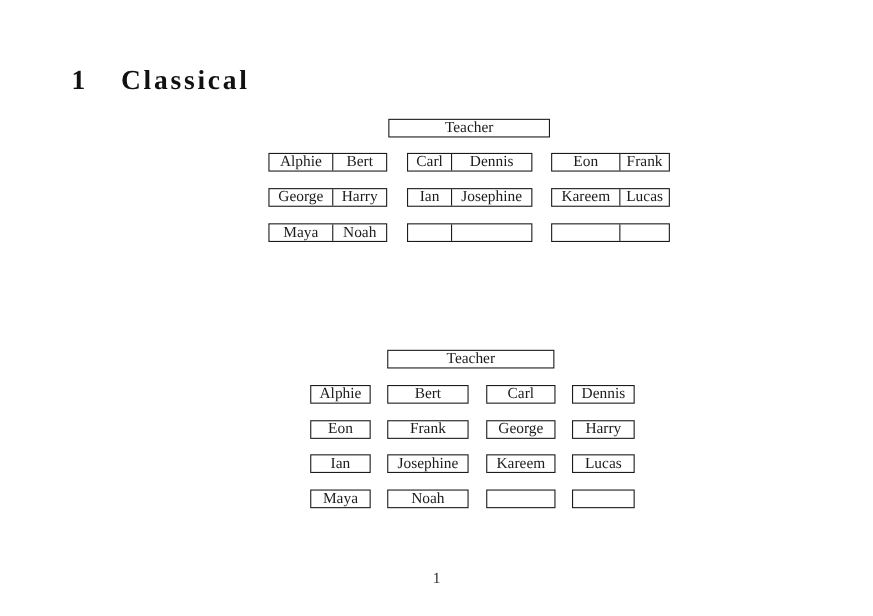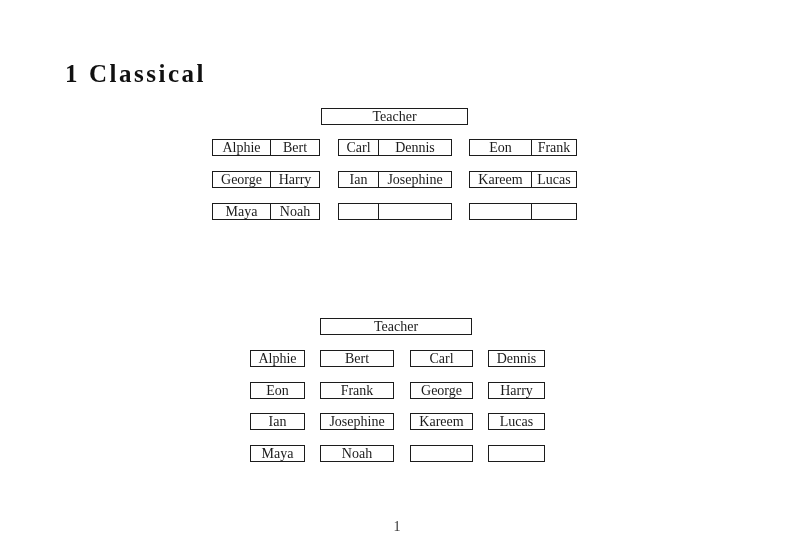--- a/index.html
+++ b/index.html
@@ -18,27 +18,28 @@
   .heading {
     position:absolute;
     left:65px;
     font-weight:bold;
     font-size:25px;
     line-height:25px;
     letter-spacing:2.5px;
     white-space:nowrap;
     color:#111;
   }
-  .heading .htitle { margin-left:9px; }
+  .heading .htitle { margin-left:30px; }
   .box, .desk {
     position:absolute;
     height:17px;
     border:1px solid #1c1c1c;
     box-sizing:border-box;
     background:#ffffff;
+    margin-left:32px;
   }
   .box {
     display:flex;
     align-items:center;
     justify-content:center;
     font-size:14px;
     line-height:15px;
     white-space:nowrap;
   }
   .desk { display:flex; }

